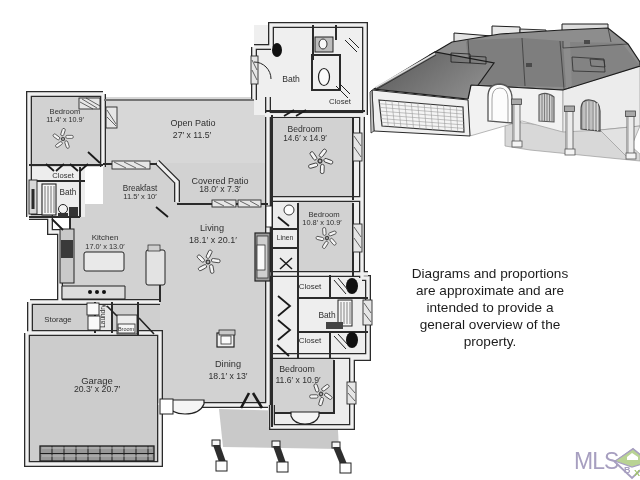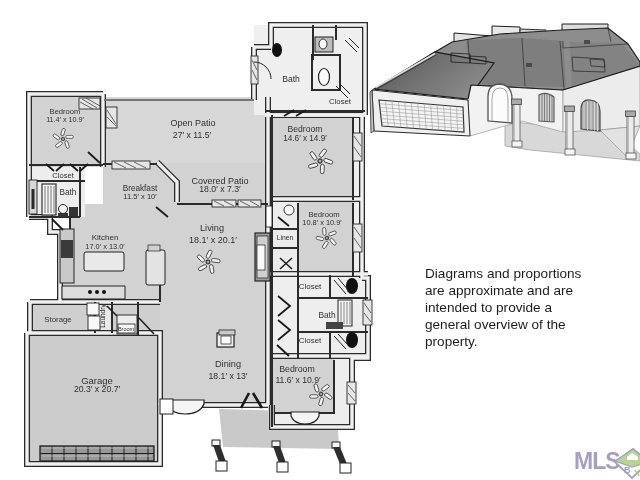--- a/index.html
+++ b/index.html
@@ -1,22 +1,22 @@
 <!DOCTYPE html>
 <html><head>
 <meta charset="utf-8">
 <style>
   html,body{margin:0;padding:0;background:#fff;}
   #stage{position:relative;width:640px;height:480px;background:#fff;overflow:hidden;
          font-family:"Liberation Sans", sans-serif;}
   #plan text{font-family:"Liberation Sans", sans-serif;fill:#303030;}
-  #disc{position:absolute;left:425px;top:265px;width:190px;
+  #disc{position:absolute;left:395px;top:265px;width:190px;text-align:center;
         font-size:13.6px;line-height:17px;color:#1c1c1c;}
   #mls{position:absolute;left:574px;top:447px;width:66px;height:33px;}
-  #mls .t{position:absolute;left:0;top:1px;font-size:23px;font-weight:bold;color:#a79fc0;letter-spacing:-1px;}
+  #mls .t{position:absolute;left:0;top:1px;font-size:23px;font-weight:normal;color:#a79fc0;letter-spacing:-1px;}
 </style>
 </head>
 <body>
 <div id="stage">
 <svg id="plan" width="640" height="480" viewBox="0 0 640 480">
 <defs>
   <g id="fan">
     <g stroke="#2a2a2a" stroke-width="1" fill="#f4f4f4">
       <rect x="-2.3" y="-5.75" width="4.6" height="11.5" rx="2.2" transform="rotate(0) translate(0,-10.4) rotate(18)"></rect>
       <rect x="-2.3" y="-5.75" width="4.6" height="11.5" rx="2.2" transform="rotate(72) translate(0,-10.4) rotate(18)"></rect>

